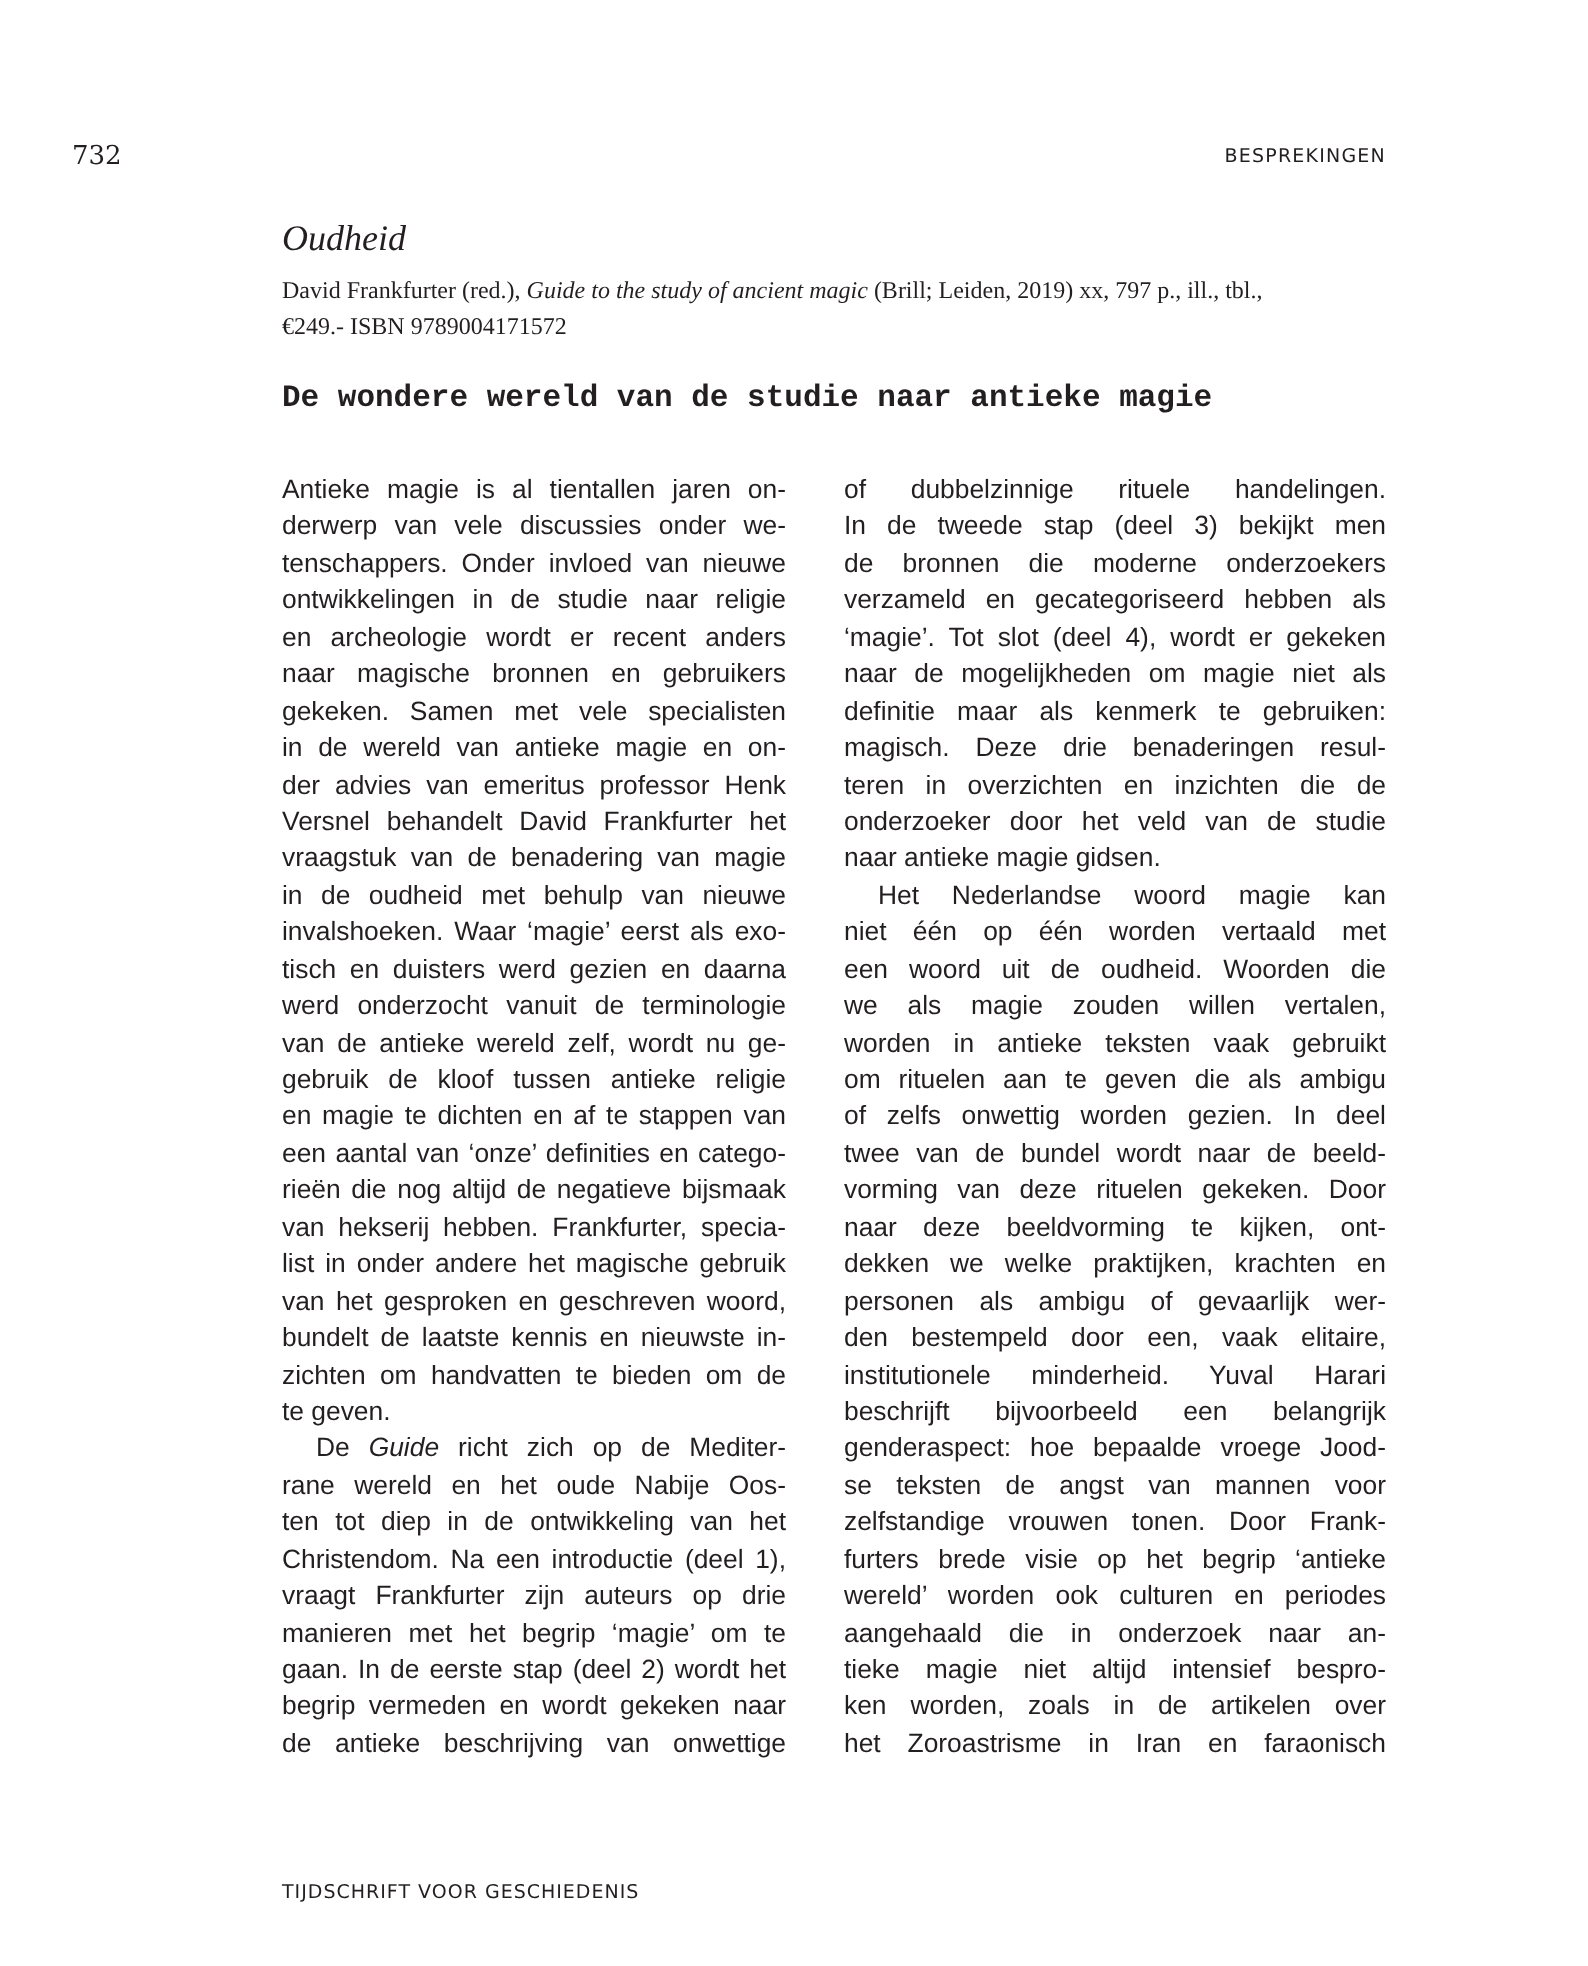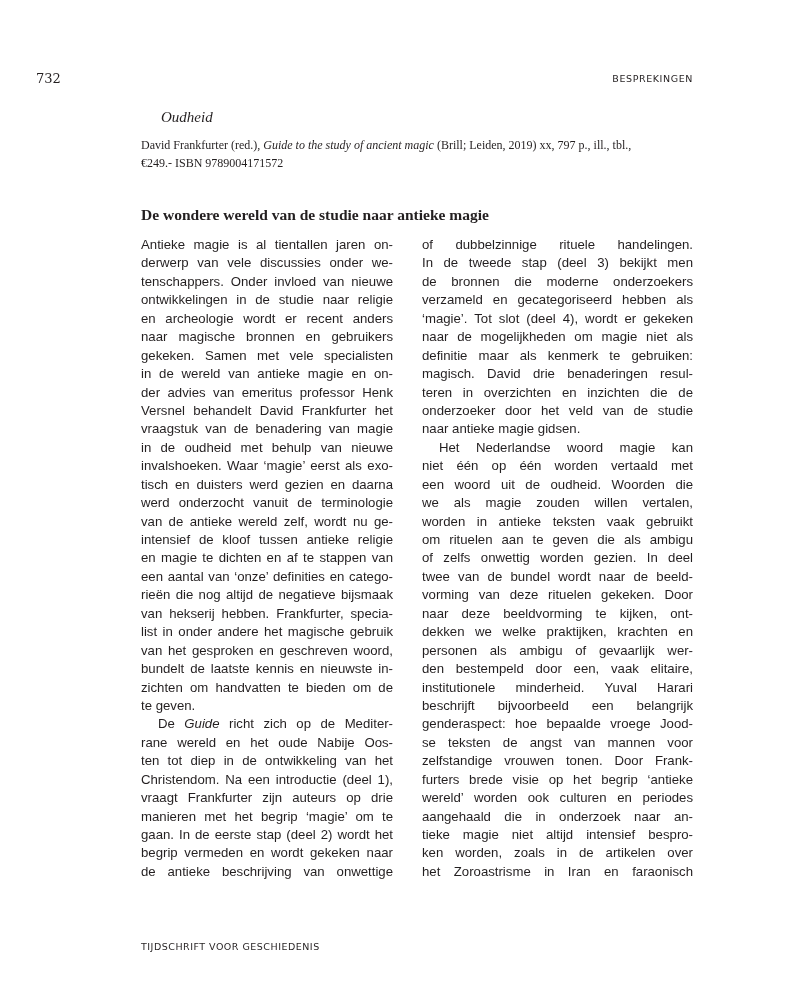--- a/index.html
+++ b/index.html
@@ -1,23 +1,23 @@
 <!DOCTYPE html>
 <html><head>
 <meta charset="utf-8">
 <style>
   html, body { margin: 0; padding: 0; background: #ffffff; }
   body { width: 794px; height: 983px; position: relative; overflow: hidden; color: #231f20; }
   .serif { font-family: "DejaVu Serif", "Liberation Serif", serif; }
   .sans { font-family: "DejaVu Sans", "Liberation Sans", sans-serif; }
   #page-number { position: absolute; left: 36px; top: 71px; font-size: 13px; }
   #running-head { position: absolute; right: 101px; top: 73px; font-size: 9.5px; letter-spacing: 0.6px; }
-  #section { position: absolute; left: 141px; top: 109px; font-size: 15px; font-style: italic; font-family: "Liberation Serif", serif; margin-left: 20px; }
+  #section { position: absolute; left: 141px; top: 109px; font-size: 18px; font-style: italic; font-family: "Liberation Serif", serif; }
   #citation { position: absolute; left: 141px; top: 136px; width: 520px; font-size: 12px; line-height: 18px; font-family: "Liberation Serif", serif; }
-  #title { position: absolute; left: 141px; top: 190px; font-size: 15.5px; font-weight: bold; font-family: Liberation Serif, serif; margin-top: 16px; }
+  #title { position: absolute; left: 141px; top: 190px; font-size: 15.5px; font-weight: bold; font-family: Liberation Mono, monospace; }
   .col { position: absolute; top: 236px; width: 252px; font-family: Liberation Sans, sans-serif; font-size: 13.2px; line-height: 18.45px; }
   #col-left { left: 141px; }
   #col-right { left: 422px; width: 271px; }
   .line { display: block; white-space: nowrap; text-align: justify; text-align-last: justify; height: 18.45px; }
   .line.last { text-align-last: left; }
   .line.indent { padding-left: 17px; }
   #footer { position: absolute; left: 141px; top: 941px; font-size: 9.5px; letter-spacing: 0.5px; }
 </style>
 </head>
 <body>
@@ -44,21 +44,21 @@
   <span class="line">gekeken. Samen met vele specialisten</span>
   <span class="line">in de wereld van antieke magie en on-</span>
   <span class="line">der advies van emeritus professor Henk</span>
   <span class="line">Versnel behandelt David Frankfurter het</span>
   <span class="line">vraagstuk van de benadering van magie</span>
   <span class="line">in de oudheid met behulp van nieuwe</span>
   <span class="line">invalshoeken. Waar ‘magie’ eerst als exo-</span>
   <span class="line">tisch en duisters werd gezien en daarna</span>
   <span class="line">werd onderzocht vanuit de terminologie</span>
   <span class="line">van de antieke wereld zelf, wordt nu ge-</span>
-  <span class="line">intensief de kloof tussen antieke religie</span>
+  <span class="line">gebruik de kloof tussen antieke religie</span>
   <span class="line">en magie te dichten en af te stappen van</span>
   <span class="line">een aantal van ‘onze’ definities en catego-</span>
   <span class="line">rieën die nog altijd de negatieve bijsmaak</span>
   <span class="line">van hekserij hebben. Frankfurter, specia-</span>
   <span class="line">list in onder andere het magische gebruik</span>
   <span class="line">van het gesproken en geschreven woord,</span>
   <span class="line">bundelt de laatste kennis en nieuwste in-</span>
   <span class="line">zichten om handvatten te bieden om de</span>
   <span class="line last">te geven.</span>
   <span class="line indent"><span>De </span><i>Guide</i> <span>richt zich op de Mediter-</span></span>
@@ -73,21 +73,21 @@
 </div>
 
 <div id="col-right" class="col">
   <span class="line">of dubbelzinnige rituele handelingen.</span>
   <span class="line">In de tweede stap (deel 3) bekijkt men</span>
   <span class="line">de bronnen die moderne onderzoekers</span>
   <span class="line">verzameld en gecategoriseerd hebben als</span>
   <span class="line">‘magie’. Tot slot (deel 4), wordt er gekeken</span>
   <span class="line">naar de mogelijkheden om magie niet als</span>
   <span class="line">definitie maar als kenmerk te gebruiken:</span>
-  <span class="line">magisch. David drie benaderingen resul-</span>
+  <span class="line">magisch. Deze drie benaderingen resul-</span>
   <span class="line">teren in overzichten en inzichten die de</span>
   <span class="line">onderzoeker door het veld van de studie</span>
   <span class="line last">naar antieke magie gidsen.</span>
   <span class="line indent">Het Nederlandse woord magie kan</span>
   <span class="line">niet één op één worden vertaald met</span>
   <span class="line">een woord uit de oudheid. Woorden die</span>
   <span class="line">we als magie zouden willen vertalen,</span>
   <span class="line">worden in antieke teksten vaak gebruikt</span>
   <span class="line">om rituelen aan te geven die als ambigu</span>
   <span class="line">of zelfs onwettig worden gezien. In deel</span>

